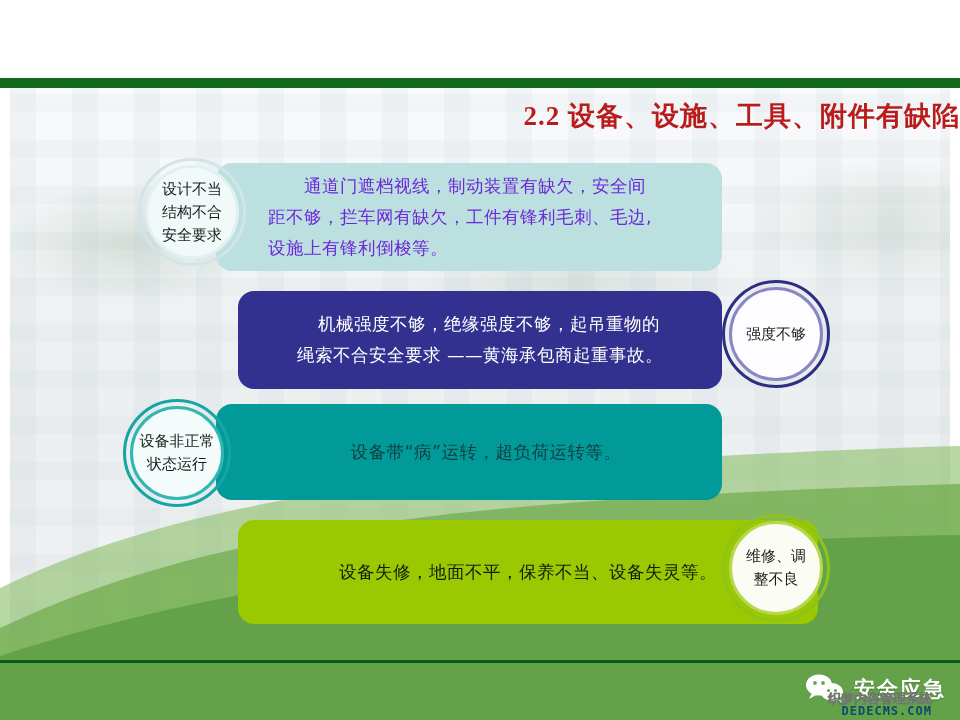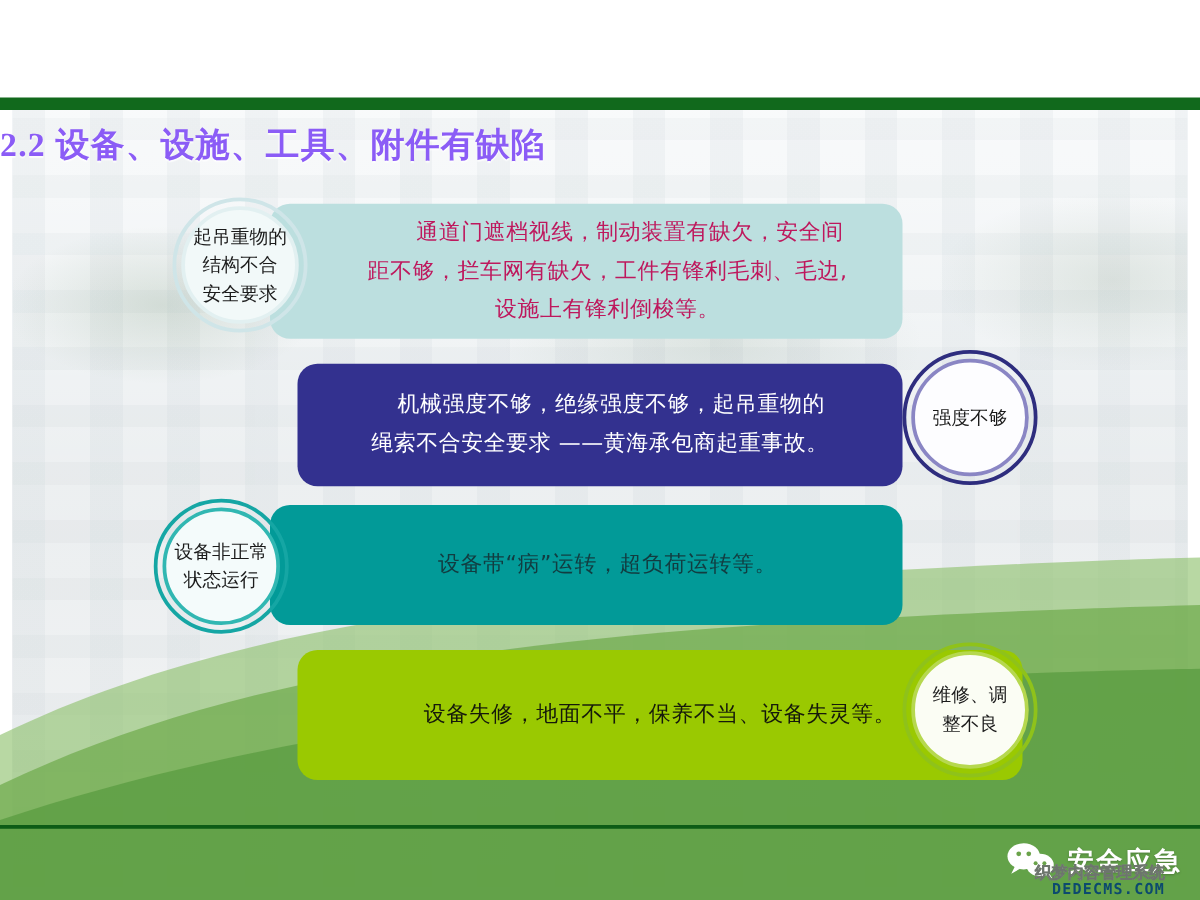--- a/index.html
+++ b/index.html
@@ -42,22 +42,22 @@
     position:absolute;left:0;top:78px;width:960px;height:10px;background:#11691c;
   }
   
   .wave-svg{position:absolute;left:0;bottom:0;width:960px;height:300px;}
   .footer-line{
     position:absolute;left:0;bottom:57px;width:960px;height:3px;background:#0d5c16;
   }
 
   
   .slide-title{
-    position:absolute;left:0;top:98px;width:960px;text-align:left;
-    font-size:27px;font-weight:bold;color:#8b5cf6;letter-spacing:1px;
+    position:absolute;left:0;top:98px;width:960px;text-align:right;
+    font-size:27px;font-weight:bold;color:#b91c1c;letter-spacing:1px;
     font-family:"Liberation Serif","DejaVu Serif",serif;
     text-shadow:0 1px 1px rgba(255,255,255,.8);
   }
   .bar{
     position:absolute;border-radius:16px;box-sizing:border-box;
     display:flex;align-items:center;
   }
   .bar-text{
     width:100%;
     font-family:"DejaVu Sans","Liberation Sans",sans-serif;
@@ -77,21 +77,21 @@
   .badge .ring-outer{left:0;top:0;width:108px;height:108px;border-width:3px;border-style:solid;}
   .badge .ring-inner{left:7px;top:7px;width:94px;height:94px;border-width:3px;border-style:solid;background:#ffffff;}
   .badge-label{
     position:relative;z-index:3;
     font-family:"DejaVu Sans","Liberation Sans",sans-serif;
     font-size:15px;line-height:23px;color:#1b1b1b;white-space:pre-line;
   }
 
   
   .r1-bar{left:216px;top:163px;width:506px;height:108px;background:#bcdfdf;padding:0 18px 0 52px;}
-  .r1-bar .bar-text{color:#be185d;text-align:center;}
+  .r1-bar .bar-text{color:#6d28d9;}
   .r1-badge{left:138px;top:158px;}
   .r1-badge .ring-outer{border-color:#cfe5e8;}
   .r1-badge .ring-inner{border-color:#e2f0f1;background:#f2f9f9;}
 
   
   .r2-bar{left:238px;top:291px;width:484px;height:98px;background:#33318f;padding:0 24px;}
   .r2-bar .bar-text{color:#ffffff;}
   .r2-badge{left:722px;top:280px;}
   .r2-badge .ring-outer{border-color:#2e2d7e;}
   .r2-badge .ring-inner{border-color:#8a86c4;background:#fdfdff;}
@@ -157,21 +157,21 @@
   <div class="slide-title">2.2 设备、设施、工具、附件有缺陷</div>
 
   <div class="bar r1-bar">
     <div class="bar-text">　　通道门遮档视线，制动装置有缺欠，安全间
 距不够，拦车网有缺欠，工件有锋利毛刺、毛边,
 设施上有锋利倒梭等。</div>
   </div>
   <div class="badge r1-badge">
     <span class="ring-outer"></span>
     <span class="ring-inner"></span>
-    <span class="badge-label">起吊重物的
+    <span class="badge-label">设计不当
 结构不合
 安全要求</span>
   </div>
 
   <div class="bar r2-bar">
     <div class="bar-text center">　机械强度不够，绝缘强度不够，起吊重物的
 绳索不合安全要求 ——黄海承包商起重事故。</div>
   </div>
   <div class="badge r2-badge">
     <span class="ring-outer"></span>

